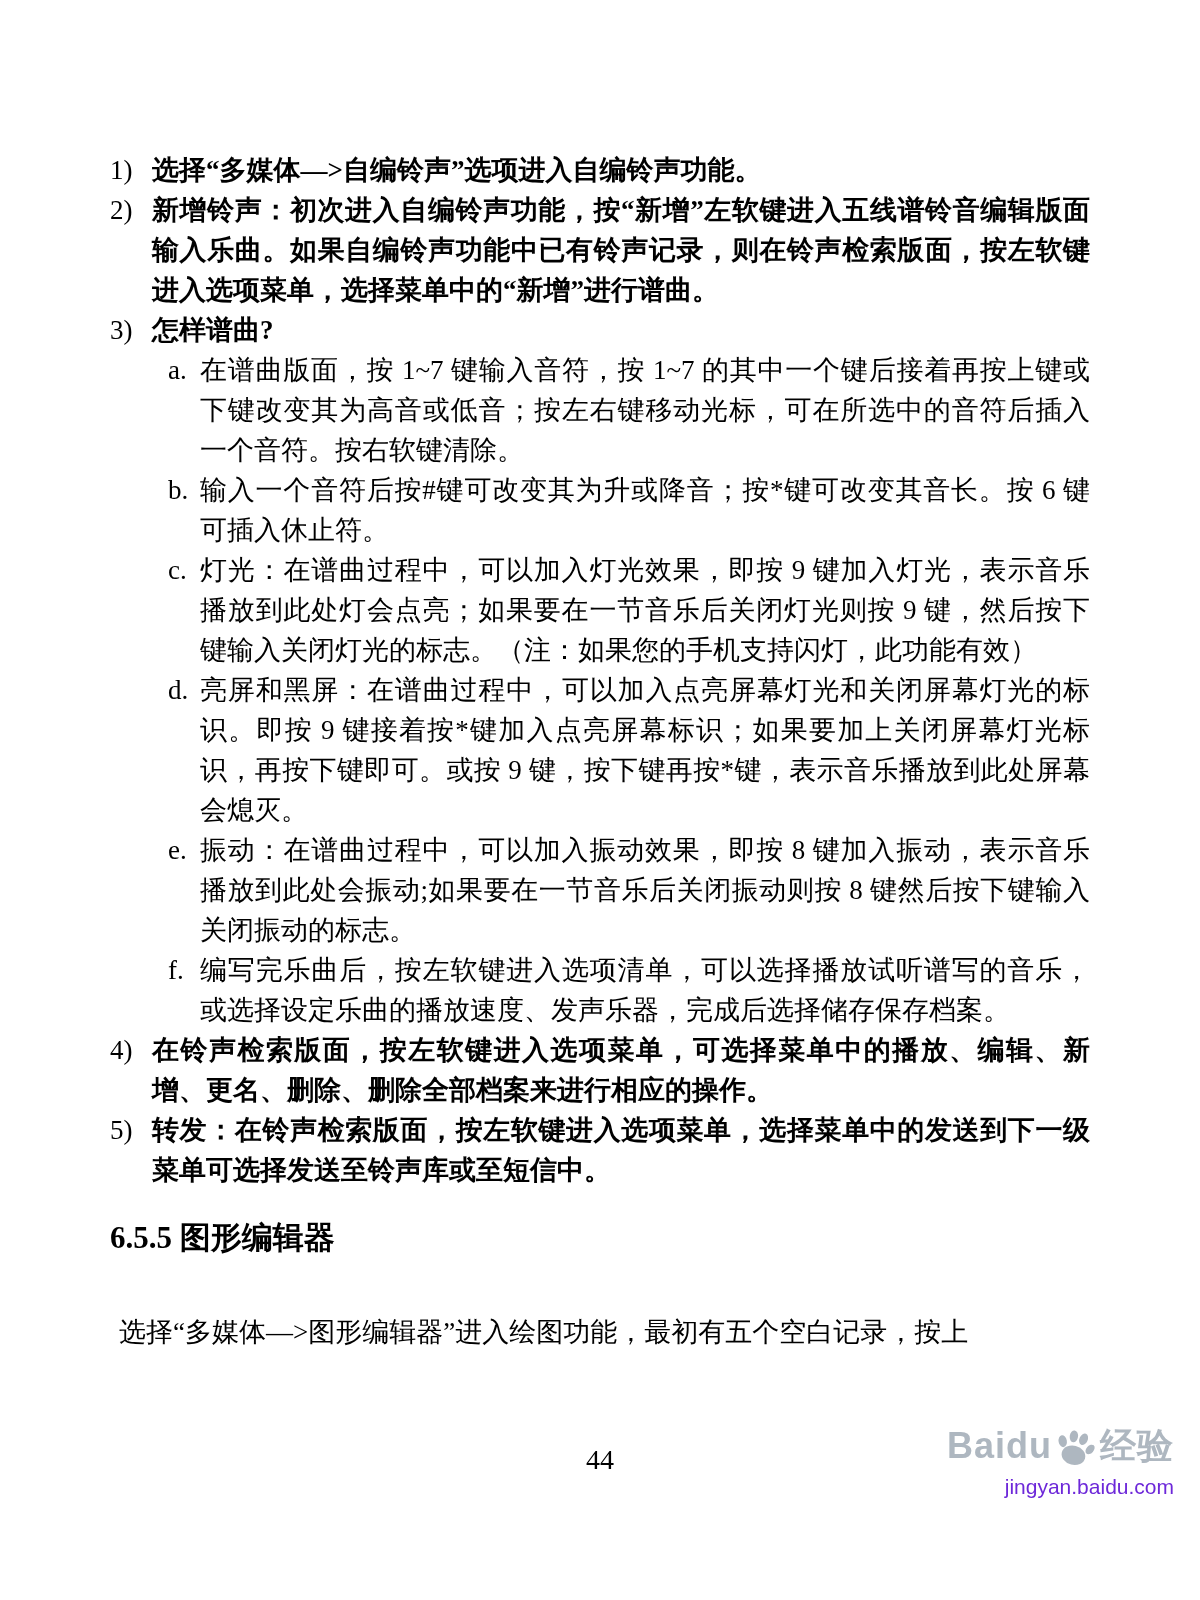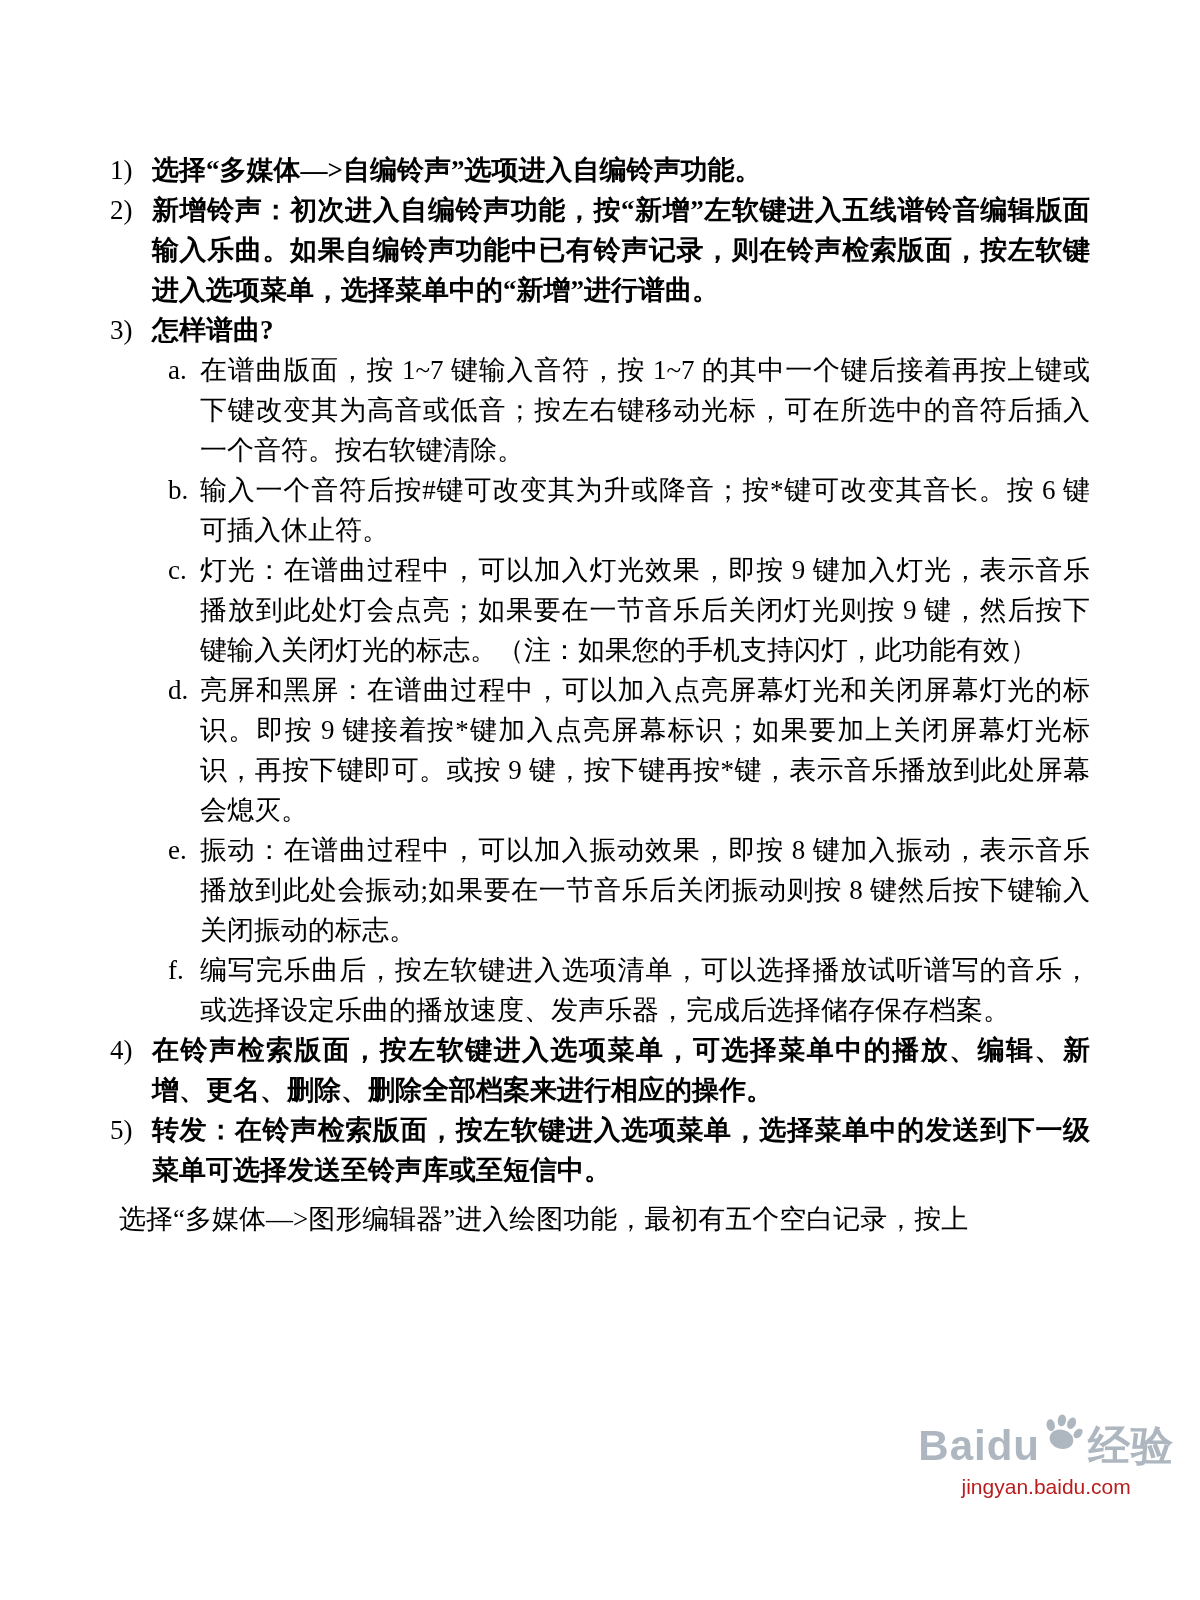--- a/index.html
+++ b/index.html
@@ -48,41 +48,40 @@
     position: absolute;
     right: 26px;
     top: 1420px;
     text-align: right;
     font-family: "Liberation Sans", "DejaVu Sans", sans-serif;
     color: #aeb7c0;
     user-select: none;
   }
   .wm-brand {
     display: flex;
-    align-items: flex-start;
+    align-items: flex-end;
     justify-content: flex-end;
-    font-size: 42px;
+    font-size: 36px;
     font-weight: bold;
     letter-spacing: 1px;
     line-height: 52px;
   }
   .wm-paw {
     width: 46px;
     height: 46px;
     margin: -10px 2px 0 0;
     transform: rotate(14deg);
     fill: #aeb7c0;
   }
   .wm-url {
     font-size: 21px;
     line-height: 26px;
     margin-top: 2px;
-    color: #b91c1c;
+    color: #6d28d9;
     font-weight: normal;
-    text-align: center;
   }
 </style>
 </head>
 <body>
 
 <div class="page">
   <div class="content">
 
     <div class="item">
       <span class="marker">1)</span>
@@ -132,25 +131,27 @@
     <div class="item">
       <span class="marker">4)</span>
       <span class="text">在铃声检索版面，按左软键进入选项菜单，可选择菜单中的播放、编辑、新增、更名、删除、删除全部档案来进行相应的操作。</span>
     </div>
 
     <div class="item">
       <span class="marker">5)</span>
       <span class="text">转发：在铃声检索版面，按左软键进入选项菜单，选择菜单中的发送到下一级菜单可选择发送至铃声库或至短信中。</span>
     </div>
 
+    <h2 class="section-heading">6.5.5 图形编辑器</h2>
 
     <p class="section-paragraph">选择“多媒体—&gt;图形编辑器”进入绘图功能，最初有五个空白记录，按上</p>
 
   </div>
 
+  <div class="page-number">44</div>
 
   <div class="watermark">
     <div class="wm-brand">
       <span>Baidu</span>
       <svg class="wm-paw" viewBox="0 0 100 100" aria-hidden="true">
         <ellipse cx="50" cy="64" rx="26" ry="21"></ellipse>
         <ellipse cx="20" cy="40" rx="9" ry="13" transform="rotate(-24 20 40)"></ellipse>
         <ellipse cx="41" cy="24" rx="9" ry="13" transform="rotate(-6 41 24)"></ellipse>
         <ellipse cx="63" cy="25" rx="9" ry="13" transform="rotate(10 63 25)"></ellipse>
         <ellipse cx="82" cy="43" rx="8" ry="12" transform="rotate(28 82 43)"></ellipse>

